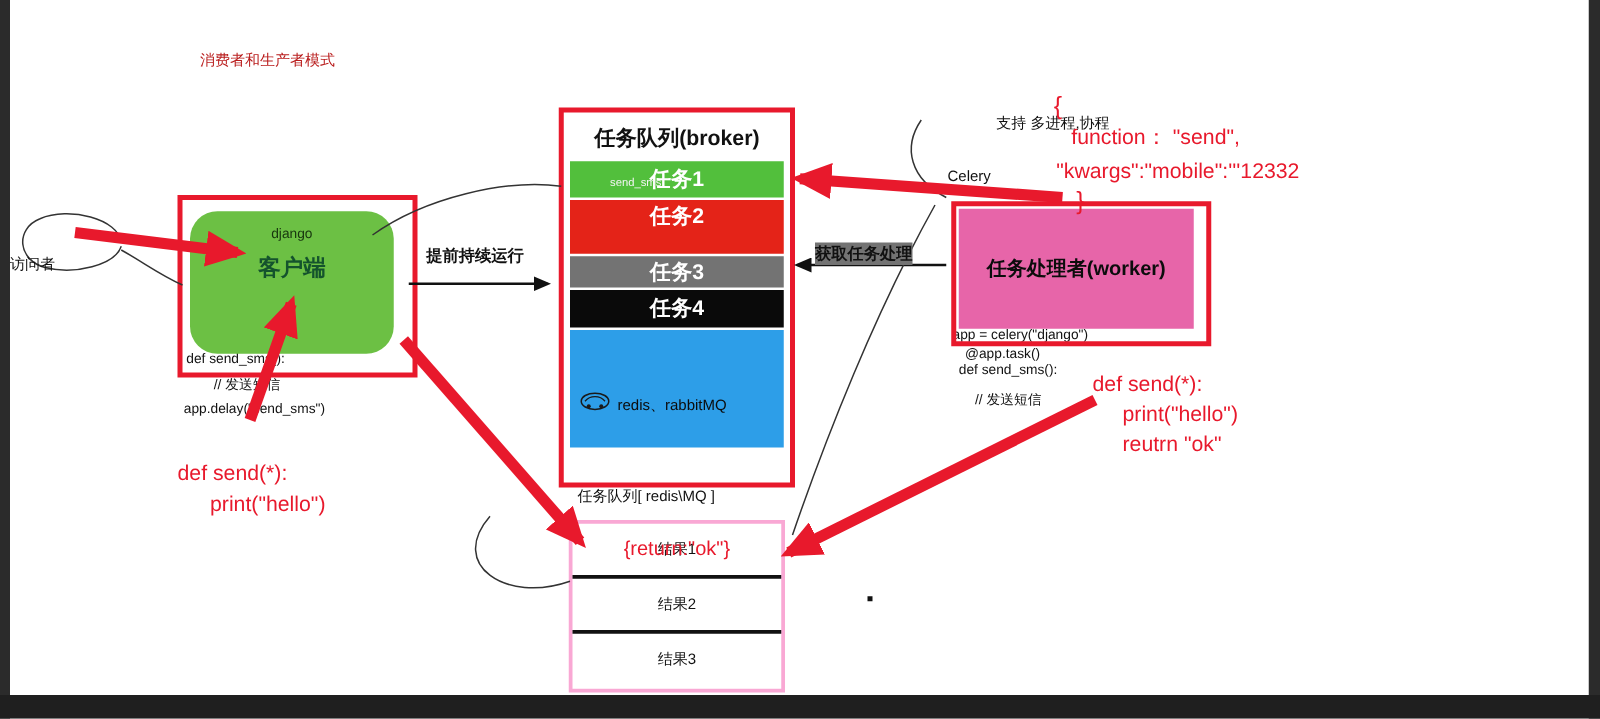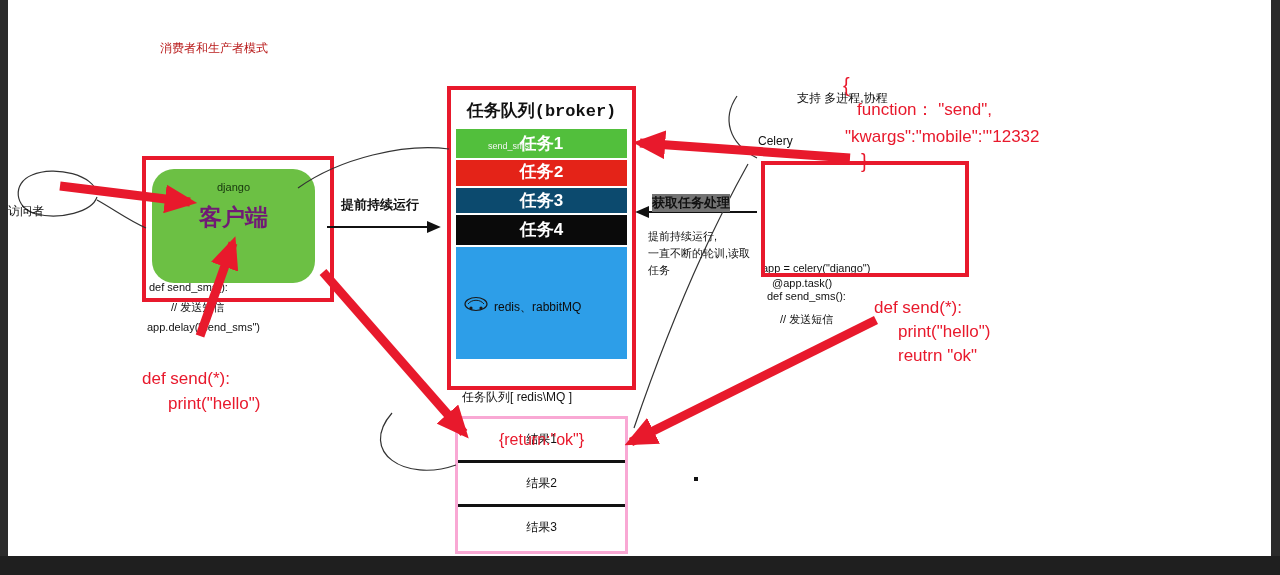--- a/index.html
+++ b/index.html
@@ -13,42 +13,42 @@
   .frame-right{left:1271px;top:0;width:9px;height:575px;background:#2b2b2b;z-index:90;}
   .frame-bottom{left:0;top:556px;width:1280px;height:19px;background:#1f1f1f;z-index:90;}
 
   .main-title{left:160px;top:40px;font-size:12px;color:#b91c1c;z-index:4;}
   .visitor-label{left:8px;top:203px;font-size:12px;z-index:4;}
 
   
   .client-border{left:142px;top:156px;width:184px;height:138px;border:4px solid #e8192c;z-index:2;}
   .client-box{left:152px;top:169px;width:163px;height:114px;z-index:2;text-align:center;border-radius:22px;}
   .client-app{margin-top:12px;font-size:11px;color:#17350e;}
-  .client-label{margin-top:9px;font-size:23px;font-weight:bold;color:#701a75;}
+  .client-label{margin-top:9px;font-size:18px;font-weight:bold;color:#14532d;}
   .client-code-1{left:149px;top:281px;font-size:11px;z-index:1;}
   .client-code-2{left:171px;top:300px;font-size:11px;z-index:1;}
   .client-code-3{left:147px;top:321px;font-size:11px;z-index:1;}
   .client-annot{left:142px;top:366px;font-size:17px;color:#e8192c;line-height:25px;z-index:4;}
   .client-annot .ind{margin-left:26px;}
 
   .send-label{left:341px;top:196px;font-size:13px;font-weight:bold;z-index:4;}
   .fetch-label{left:652px;top:194px;font-size:13px;font-weight:bold;z-index:4;background:#737373;}
   .fetch-note{left:648px;top:228px;font-size:11px;line-height:17px;z-index:1;}
 
   
   .broker-border{left:447px;top:86px;width:181px;height:296px;border:4px solid #e8192c;background:#fff;z-index:2;}
-  .broker-title{text-align:center;margin-top:9px;font-size:17px;font-weight:bold;font-family:Liberation Mono, monospace;}
+  .broker-title{text-align:center;margin-top:9px;font-size:17px;font-weight:bold;}
   .task-bars{margin:7px 5px 0 5px;}
   .task-bar{position:relative;color:#fff;font-weight:bold;font-size:17px;text-align:center;margin-bottom:2px;}
   .bar-1{height:29px;line-height:29px;}
-  .bar-2{height:26px;line-height:26px;font-family:Liberation Mono, monospace;}
+  .bar-2{height:43px;line-height:26px;}
   .bar-3{height:25px;line-height:25px;}
   .bar-4{height:30px;line-height:30px;}
   .task-sub{position:absolute;left:32px;top:3px;font-size:9px;font-weight:normal;color:#f4f4f4;}
-  .backend{position:relative;height:112px;text-decoration:underline;}
+  .backend{position:relative;height:94px;text-decoration:underline;}
   .backend-label{position:absolute;left:38px;top:52px;font-size:12px;color:#0c0c0c;}
   .doodle{position:absolute;left:7px;top:48px;}
 
   
   .worker-border{left:761px;top:161px;width:200px;height:108px;border:4px solid #e8192c;z-index:2;}
   .worker-box{left:767px;top:167px;width:188px;height:96px;z-index:2;display:flex;align-items:center;justify-content:center;}
   .worker-label{font-size:16px;font-weight:bold;color:#0c0c0c;}
   .celery-label{left:758px;top:134px;font-size:12px;z-index:1;}
   .support-note{left:797px;top:90px;font-size:12px;z-index:1;}
   .worker-msg{left:857px;top:74px;font-size:17px;color:#e8192c;line-height:27px;z-index:4;white-space:nowrap;}
@@ -93,57 +93,55 @@
   <div class="abs client-code-1">def send_sms():</div>
   <div class="abs client-code-2">// 发送短信</div>
   <div class="abs client-code-3">app.delay("send_sms")</div>
   <div class="abs client-annot">
     <div>def send(*):</div>
     <div class="ind">print("hello")</div>
   </div>
 
   <div class="abs send-label">提前持续运行</div>
   <div class="abs fetch-label">获取任务处理</div>
-  <div class="abs fetch-note">
-    <div>提前持续运行,</div>
-    <div>一直不断的轮训,读取</div>
-    <div>任务</div>
-  </div>
 
   <div class="abs broker-border">
     <div class="broker-title">任务队列(broker)</div>
     <div class="task-bars">
       <div class="task-bar bar-1" style="background-color: rgb(82, 191, 60);">
         <span class="task-sub">send_sms</span>
         <span>任务1</span>
       </div>
       <div class="task-bar bar-2" style="background-color: rgb(228, 35, 24);">
         <span>任务2</span>
       </div>
-      <div class="task-bar bar-3" style="background-color: #0c4a6e;">
+      <div class="task-bar bar-3" style="background-color: #737373;">
         <span>任务3</span>
       </div>
       <div class="task-bar bar-4" style="background-color: rgb(10, 10, 10);">
         <span>任务4</span>
       </div>
       <div class="backend" style="background-color: rgb(45, 158, 232);">
         <svg class="doodle" width="28" height="18" viewBox="0 0 28 18">
           <ellipse cx="13" cy="9" rx="11" ry="6.5" fill="none" stroke="#1a1a1a" stroke-width="1.2"></ellipse>
           <path d="M5,9 C9,4 17,4 21,9" fill="none" stroke="#1a1a1a" stroke-width="1"></path>
           <circle cx="8" cy="13" r="1.6" fill="#1a1a1a"></circle>
           <circle cx="18" cy="13" r="1.6" fill="#1a1a1a"></circle>
         </svg>
         <span class="backend-label">redis、rabbitMQ</span>
       </div>
     </div>
   </div>
 
   <div class="abs celery-label">Celery</div>
   <div class="abs support-note">支持 多进程,协程</div>
   <div class="abs worker-border"></div>
+  <div class="abs worker-box" style="background-color: rgb(231, 101, 169);">
+    <div class="worker-label">任务处理者(worker)</div>
+  </div>
   <div class="abs worker-msg">
     <div class="m0">{</div>
     <div>function： "send",</div>
     <div class="m2">"kwargs":"mobile":'''12332</div>
     <div class="m3">}</div>
   </div>
   <div class="abs wc1">app = celery("django")</div>
   <div class="abs wc2">@app.task()</div>
   <div class="abs wc3">def send_sms():</div>
   <div class="abs wc4">// 发送短信</div>

